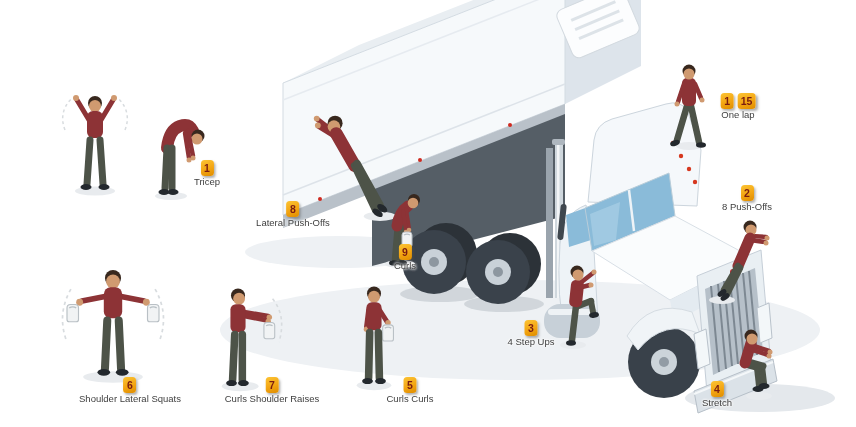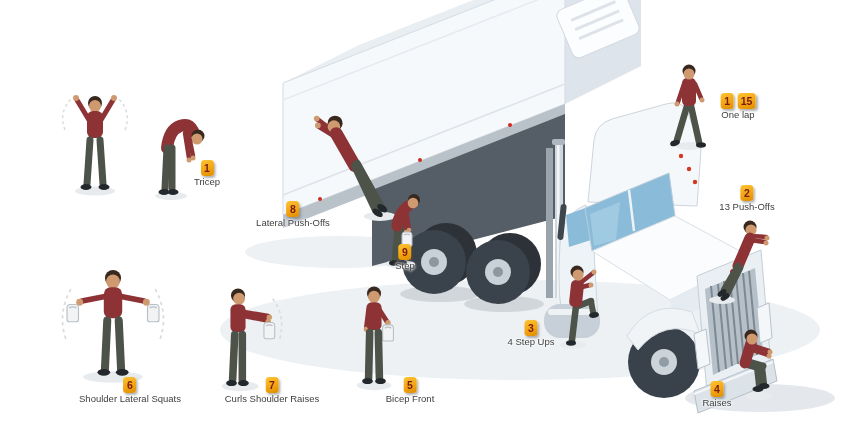--- a/index.html
+++ b/index.html
@@ -293,49 +293,49 @@
     <div class="station-label">Tricep</div>
   </div>
 
   <div class="station" style="left:293px;top:201px">
     <div class="badge">8</div>
     <div class="station-label">Lateral Push-Offs</div>
   </div>
 
   <div class="station" style="left:405px;top:244px">
     <div class="badge">9</div>
-    <div class="station-label">Step</div>
+    <div class="station-label">Curls</div>
   </div>
 
   <div class="station" style="left:738px;top:93px">
     <div class="badge-row">
       <div class="badge">1</div>
       <div class="badge">15</div>
     </div>
     <div class="station-label">One lap</div>
   </div>
 
   <div class="station" style="left:747px;top:185px">
     <div class="badge">2</div>
-    <div class="station-label">13 Push-Offs</div>
+    <div class="station-label">8 Push-Offs</div>
   </div>
 
   <div class="station" style="left:531px;top:320px">
     <div class="badge">3</div>
     <div class="station-label">4 Step Ups</div>
   </div>
 
   <div class="station" style="left:717px;top:381px">
     <div class="badge">4</div>
-    <div class="station-label">Raises</div>
+    <div class="station-label">Stretch</div>
   </div>
 
   <div class="station" style="left:410px;top:377px">
     <div class="badge">5</div>
-    <div class="station-label">Bicep Front</div>
+    <div class="station-label">Curls Curls</div>
   </div>
 
   <div class="station" style="left:130px;top:377px">
     <div class="badge">6</div>
     <div class="station-label">Shoulder Lateral Squats</div>
   </div>
 
   <div class="station" style="left:272px;top:377px">
     <div class="badge">7</div>
     <div class="station-label">Curls Shoulder Raises</div>

